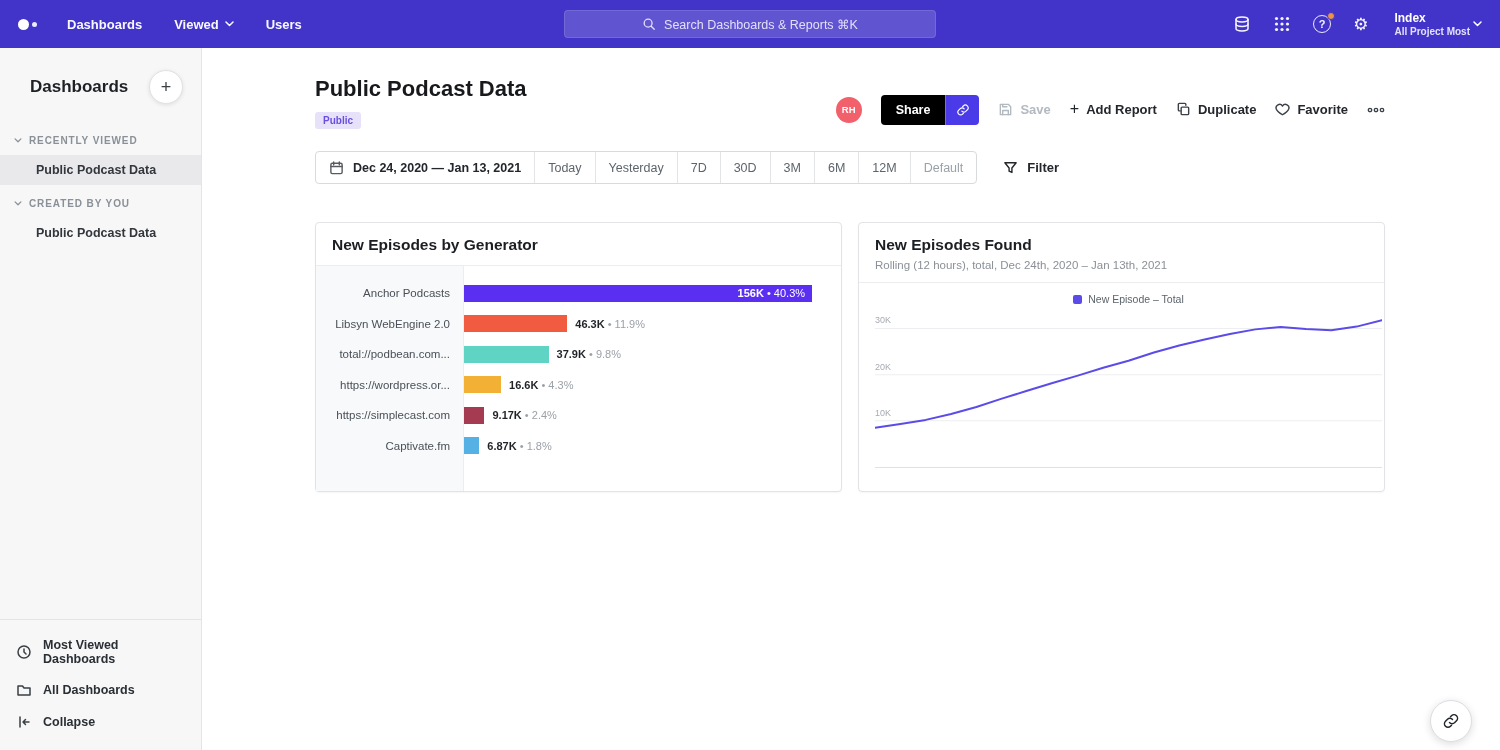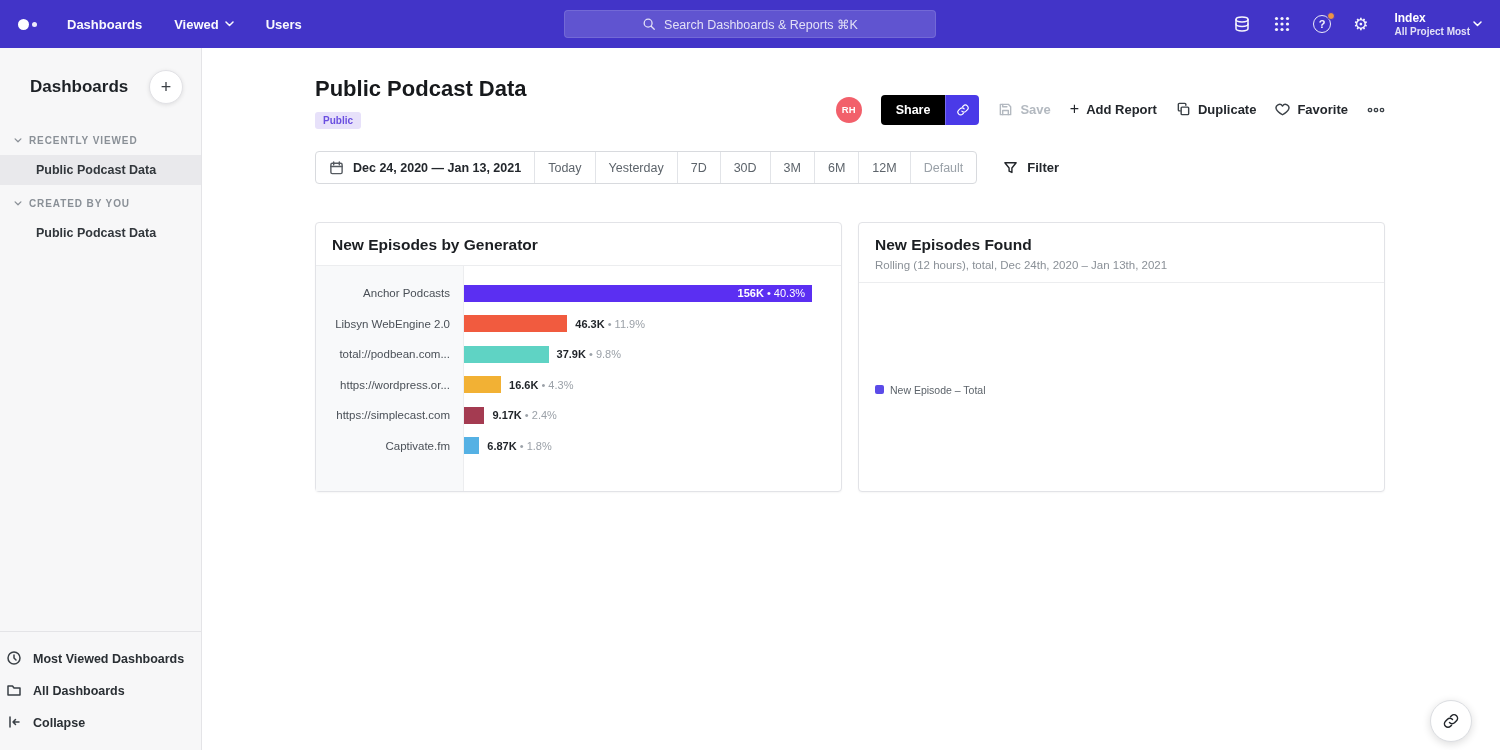--- a/index.html
+++ b/index.html
@@ -40,21 +40,21 @@
   .add-btn { width:34px; height:34px; border-radius:50%; background:#fff; border:1px solid #E2E2E6;
     box-shadow:0 1px 4px rgba(0,0,0,.10); font-size:18px; color:#3a3f45; cursor:pointer;
     display:flex; align-items:center; justify-content:center; }
   .sb-section { margin-top:4px; }
   .sb-sec-head { display:flex; align-items:center; gap:7px; padding:9px 14px; font-size:10px;
     font-weight:700; letter-spacing:.09em; color:#8a9097; cursor:pointer; }
   .sb-item { padding:8px 14px 8px 36px; font-size:12.5px; font-weight:600; color:#32373c; cursor:pointer; }
   .sb-item.placeholder { font-style:italic; font-weight:400; color:#8a9097; }
   .sb-item.selected { background:#E9E9EC; font-weight:700; }
   .sb-footer { margin-top:auto; border-top:1px solid #E4E4E7; padding:10px 0 12px; }
-  .sb-foot-item { display:flex; align-items:flex-end; gap:11px; padding:8px 14px 8px 6px;
+  .sb-foot-item { display:flex; align-items:center; gap:11px; padding:8px 14px 8px 16px;
     font-size:12.5px; font-weight:700; color:#2a2f34; cursor:pointer; }
   .sb-foot-item svg { color:#3a4046; flex:none; }
 
   
   main { flex:1; padding:28px 115px 0 113px; position:relative; background:#fff; min-width:0; }
   .page-head { display:flex; justify-content:space-between; }
   h1 { font-size:22px; font-weight:700; color:#17191c; }
   .badge { display:inline-block; margin-top:10px; background:#E7E1FA; color:#6A4EE0;
     font-size:10px; font-weight:700; padding:3px 8px; border-radius:3px; }
   .ph-actions { display:flex; align-items:center; gap:19px; margin-top:14px; }
@@ -101,21 +101,21 @@
   .bar-label { width:148px; flex:none; text-align:right; padding-right:14px; font-size:11.5px;
     color:#4a5057; white-space:nowrap; position:relative; z-index:1; }
   .bar-track { flex:1; display:flex; align-items:center; height:15px; min-width:0; }
   .bar { height:17px; flex:none; display:flex; align-items:center; justify-content:flex-end; cursor:pointer; }
   .val-in { color:#fff; font-size:11px; padding-right:7px; white-space:nowrap; }
   .val-in b { font-weight:700; }
   .val-out { margin-left:8px; font-size:11px; color:#9BA1A8; white-space:nowrap; }
   .val-out b { color:#1f2328; font-weight:700; }
 
   
-  .line-body { flex:1; display:flex; flex-direction:row; padding:0 2px 0 16px; min-height:0; }
+  .line-body { flex:1; display:flex; flex-direction:column; padding:0 2px 0 16px; min-height:0; }
   .legend { display:flex; justify-content:center; align-items:center; gap:6px; padding:10px 0 5px;
     font-size:10.5px; color:#5d646b; cursor:pointer; }
   .legend-swatch { width:9px; height:9px; border-radius:2px; background:#5B4BE8; }
   .line-plot { height:158px; position:relative; border-bottom:1px solid #DFE1E5; }
   .line-plot svg { position:absolute; left:0; top:0; width:100%; height:100%; }
   .x-labels { display:flex; justify-content:space-between; font-size:9.5px; color:#7d838a;
     padding:6px 0 8px; letter-spacing:.04em; font-weight:600; }
 
   
   .fab { position:absolute; right:28px; bottom:8px; width:42px; height:42px; border-radius:50%;

